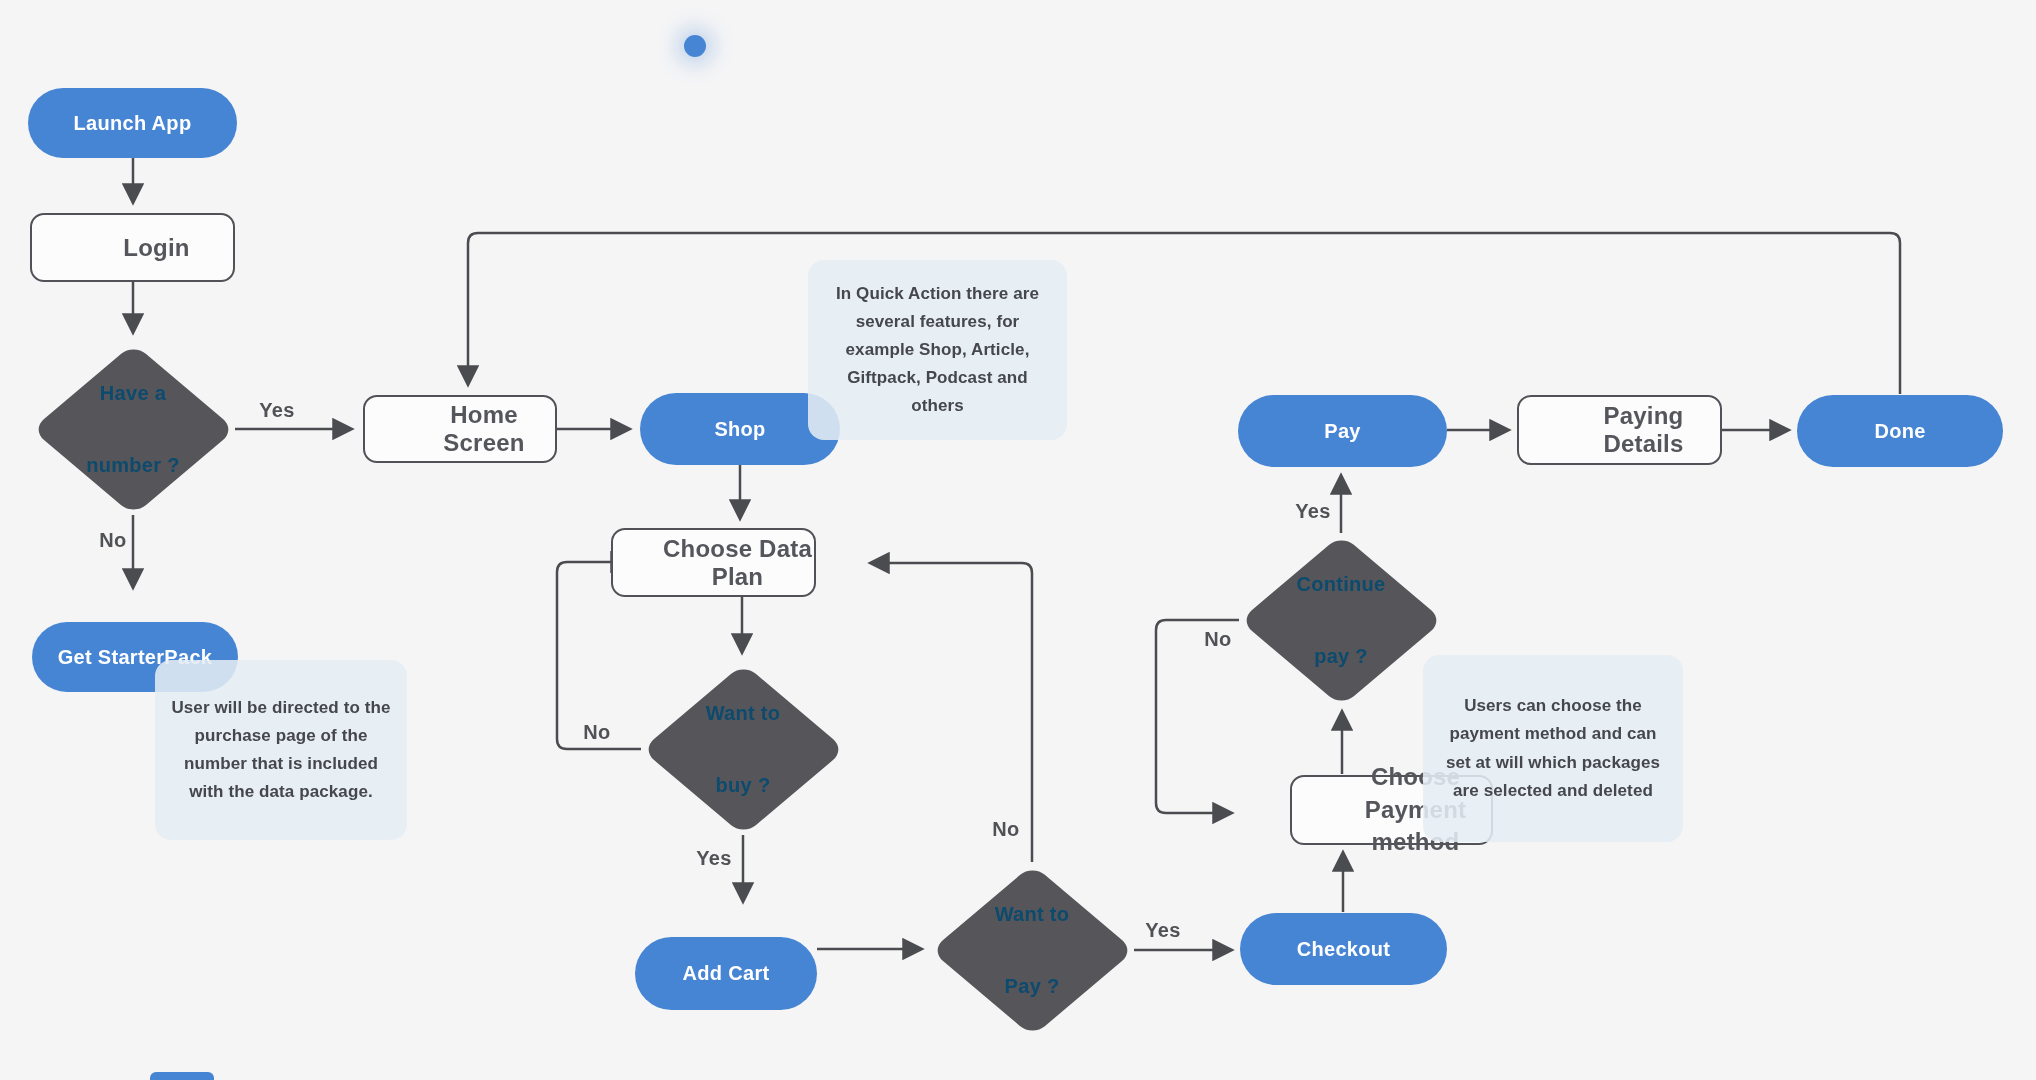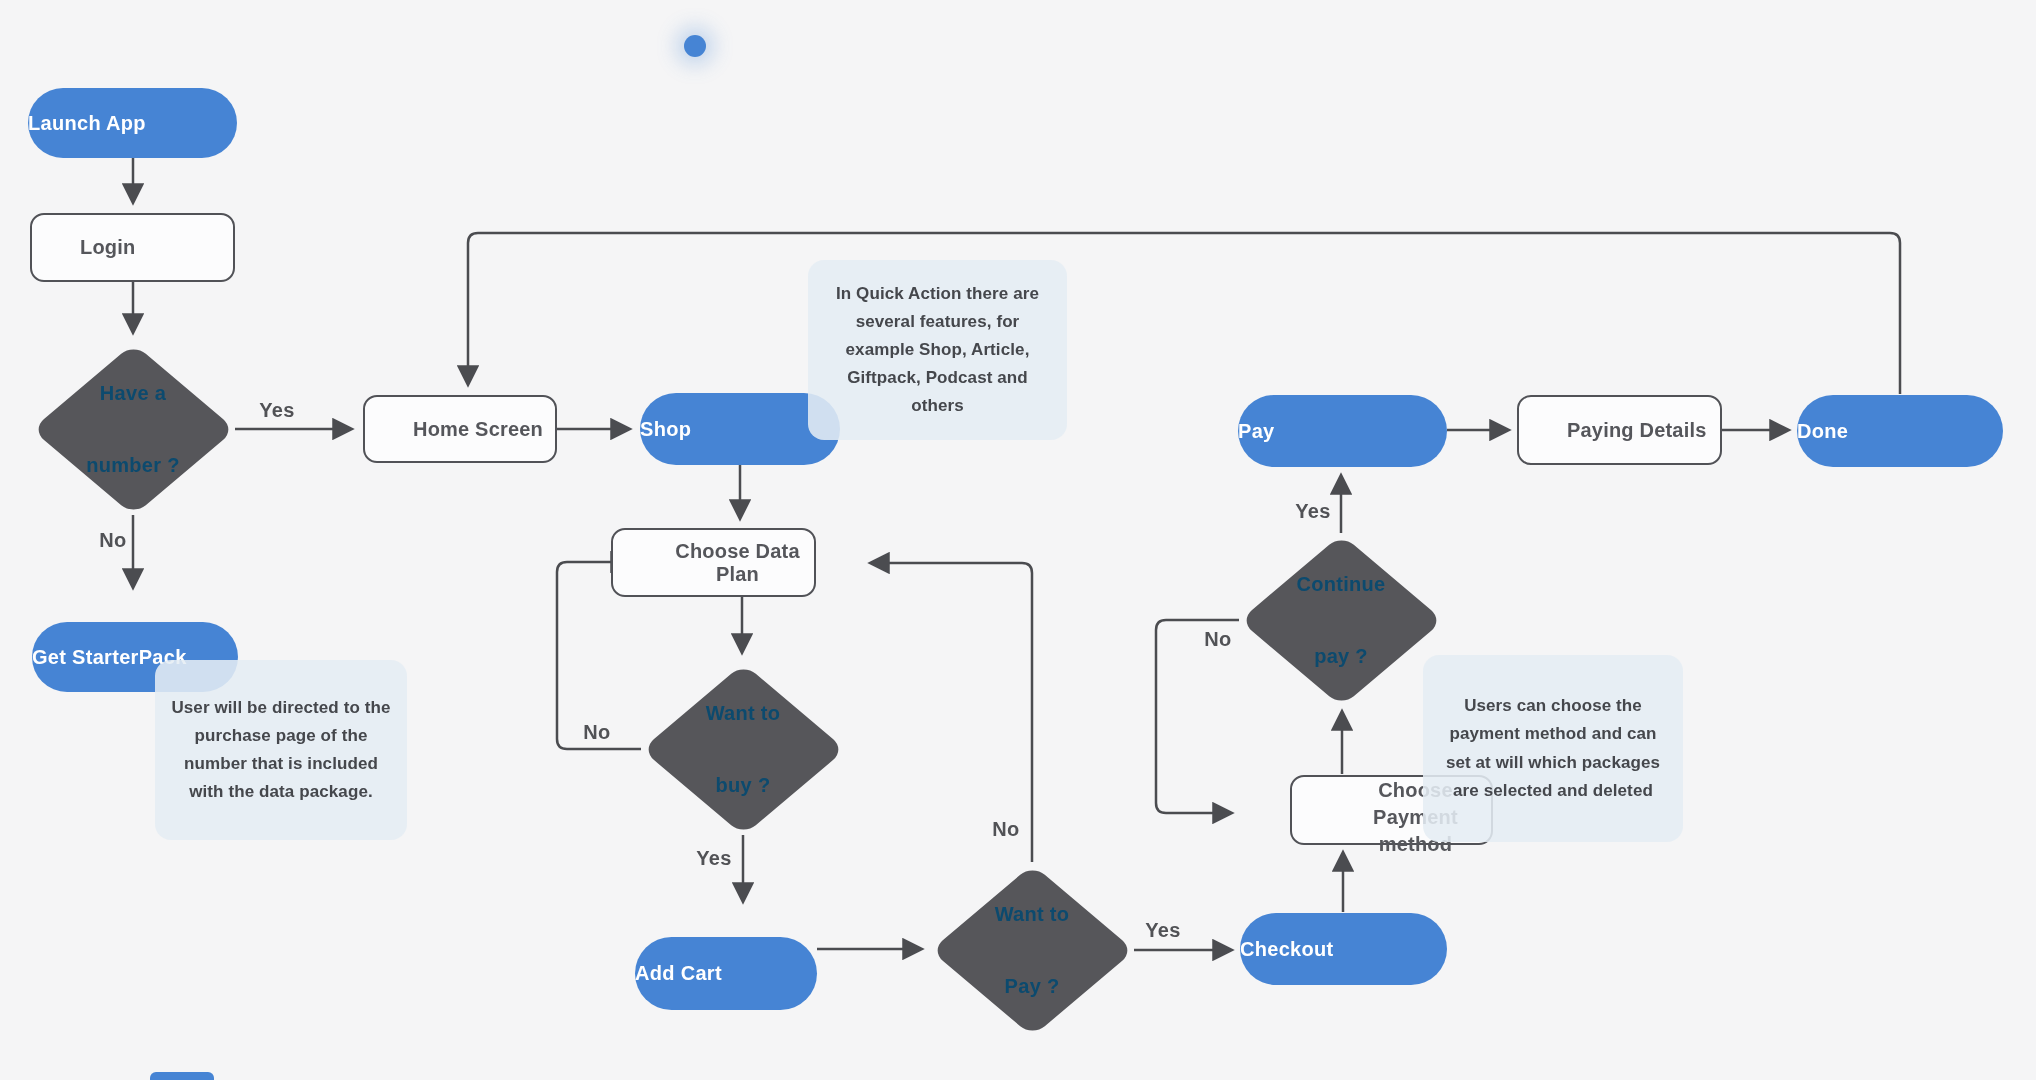--- a/index.html
+++ b/index.html
@@ -8,29 +8,29 @@
     font-family:"Liberation Sans","DejaVu Sans",sans-serif;
     -webkit-font-smoothing:antialiased;
   }
   .canvas{
     position:relative;
     width:2036px;height:1080px;
     background:#f5f5f6;
     overflow:hidden;
   }
   .wires{position:absolute;left:0;top:0;z-index:1;}
-  .node{position:absolute;z-index:2;display:flex;align-items:center;
+  .node{position:absolute;z-index:2;display:flex;align-items:center;justify-content:center;
         box-sizing:border-box;text-align:center;}
   .pill{
     background:#4684d4;border-radius:37px;color:#fff;
     font-size:20px;font-weight:bold;letter-spacing:.3px;
   }
   .wbox{
     background:#fcfcfd;border:2.5px solid #515257;border-radius:14px;
-    color:#55565b;font-size:20px;font-weight:bold;letter-spacing:.2px;padding-left:48px;
+    color:#55565b;font-size:24px;font-weight:bold;letter-spacing:.2px;padding-left:48px;
   }
   .diamond{position:absolute;z-index:2;width:204px;height:172px;}
   .diamond .shape{
     position:absolute;left:50%;top:50%;width:133px;height:133px;
     margin:-66.5px 0 0 -66.5px;background:#56565a;border-radius:16px;
     transform:scale(1.085,0.915) rotate(45deg);
   }
   .diamond .dtext{
     position:absolute;inset:0;display:flex;flex-direction:column;
     align-items:center;justify-content:center;

